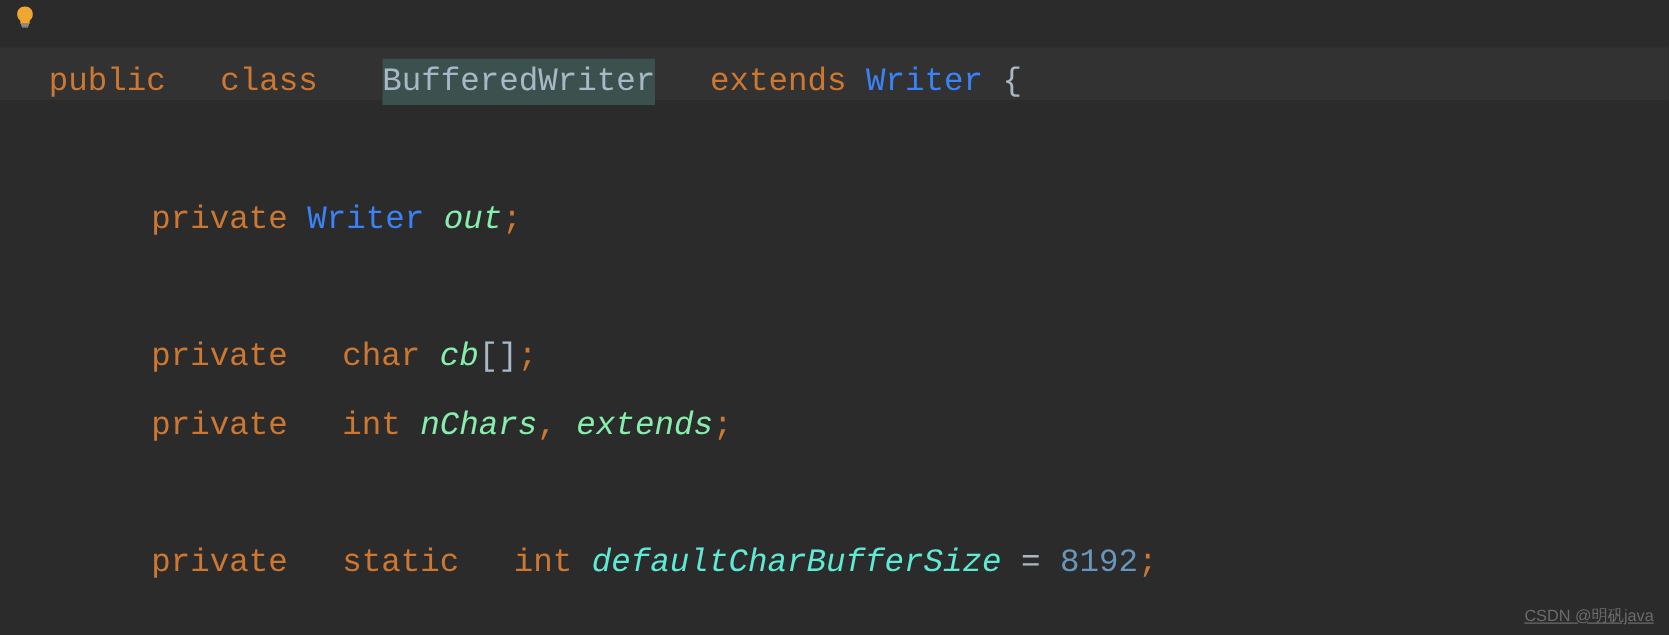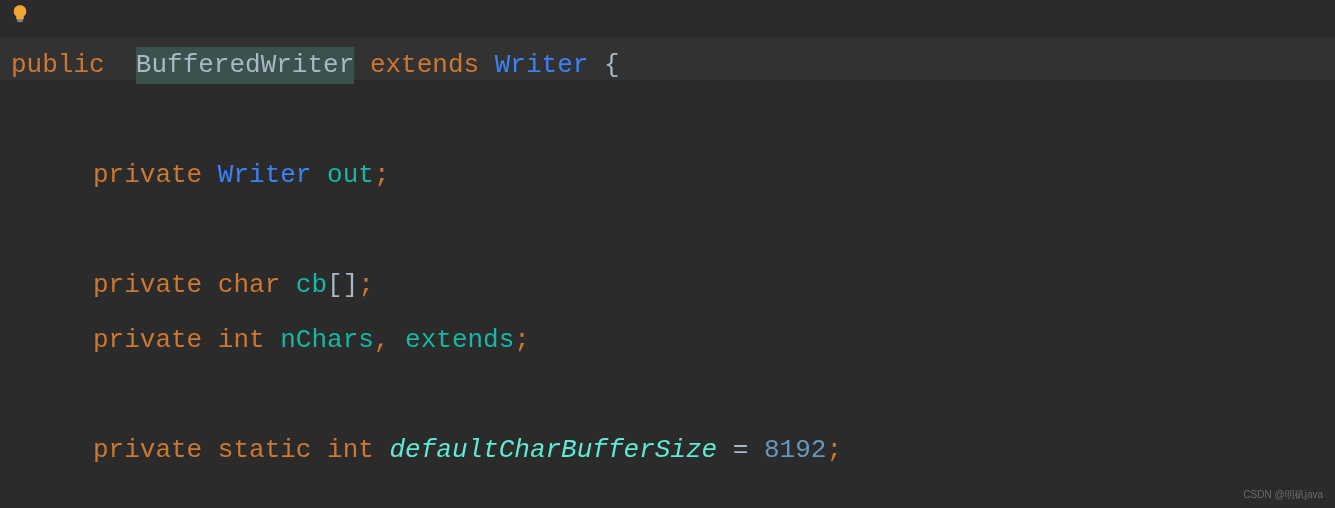--- a/index.html
+++ b/index.html
@@ -40,59 +40,61 @@
       top: 38px;
       left: 0;
       width: 100%;
       height: 42px;
       z-index: 0;
     }
     .code-area > div {
       position: relative;
       z-index: 1;
     }
-    .kw { color: #cc7832; }
+    .kw { color: #cc7832; margin-left: 28px; }
     .type { color: #3b82f6; }
     .classname { color: #a9b7c6; }
-    .field { color: #14b8a6; }
+    .field { color: #86efac; font-style: italic; }
     .staticfield { color: #5eead4; font-style: italic; }
     .num { color: #6897bb; text-align: right; }
     .punct { color: #a9b7c6; }
     .bracket { color: #cc7832; }
     .selected-ident {
       background: #3b514d;
+      margin-left: 36px;
     }
     .watermark {
       position: absolute;
       right: 12px;
       bottom: 6px;
-      font-size: 10px;
+      font-size: 13px;
       color: #6b6b6b;
       font-family: Arial, sans-serif;
+      text-decoration: underline;
     }
     .indent { display: inline-block; width: 82px; }
   </style>
 </head>
 <body>
 
 <div class="gutter">
   <span class="bulb-icon">
     <svg viewBox="0 0 16 16" width="20" height="20">
       <path d="M8 1 C5 1 3 3 3 6 C3 8 4 9 5 10 L5 12 L11 12 L11 10 C12 9 13 8 13 6 C13 3 11 1 8 1 Z" fill="#f0a732"></path>
       <rect x="5.5" y="12" width="5" height="1.5" fill="#888"></rect>
       <rect x="6" y="13.5" width="4" height="1" fill="#888"></rect>
     </svg>
   </span>
 </div>
 
 <div class="line-highlight"></div>
 
 <div class="code-area">
   <div class="code-line">
-    <span class="kw">public</span><span> </span><span> </span><span class="classname selected-ident">BufferedWriter</span><span> </span><span class="kw">extends</span><span> </span><span class="type">Writer</span><span> </span><span class="punct">{</span>
+    <span class="kw">public</span><span> </span><span class="kw">class</span><span> </span><span class="classname selected-ident">BufferedWriter</span><span> </span><span class="kw">extends</span><span> </span><span class="type">Writer</span><span> </span><span class="punct">{</span>
   </div>
   <div class="code-line"></div>
   <div class="code-line">
     <span class="indent"></span><span class="kw">private</span><span> </span><span class="type">Writer</span><span> </span><span class="field">out</span><span class="bracket">;</span>
   </div>
   <div class="code-line"></div>
   <div class="code-line">
     <span class="indent"></span><span class="kw">private</span><span> </span><span class="kw">char</span><span> </span><span class="field">cb</span><span class="punct">[]</span><span class="bracket">;</span>
   </div>
   <div class="code-line">

